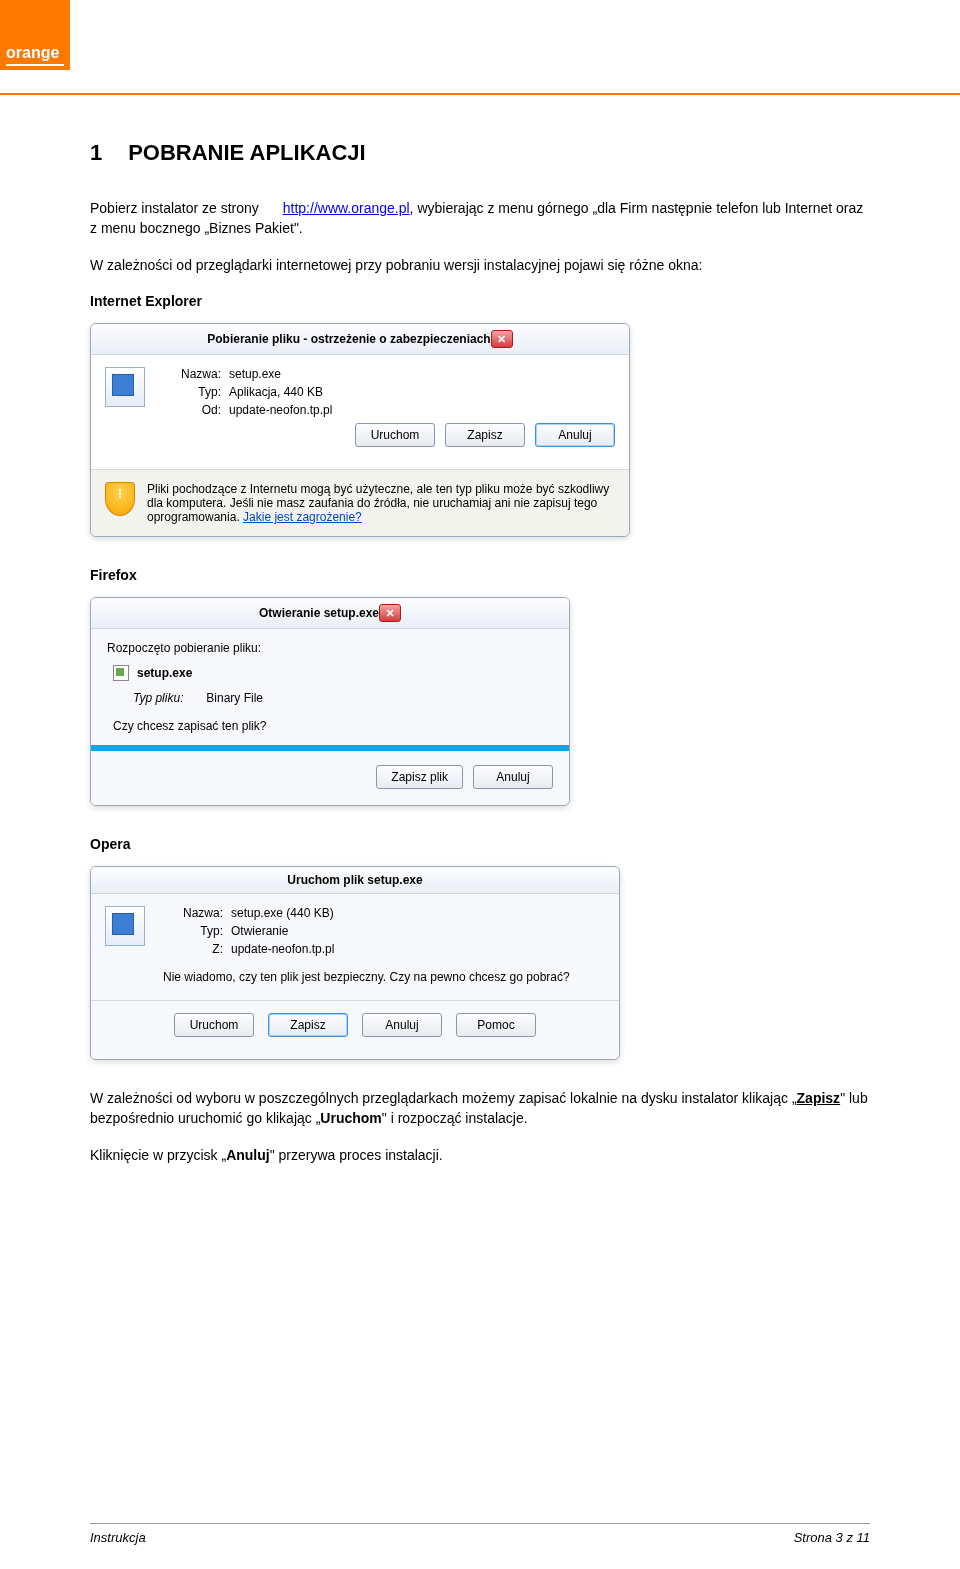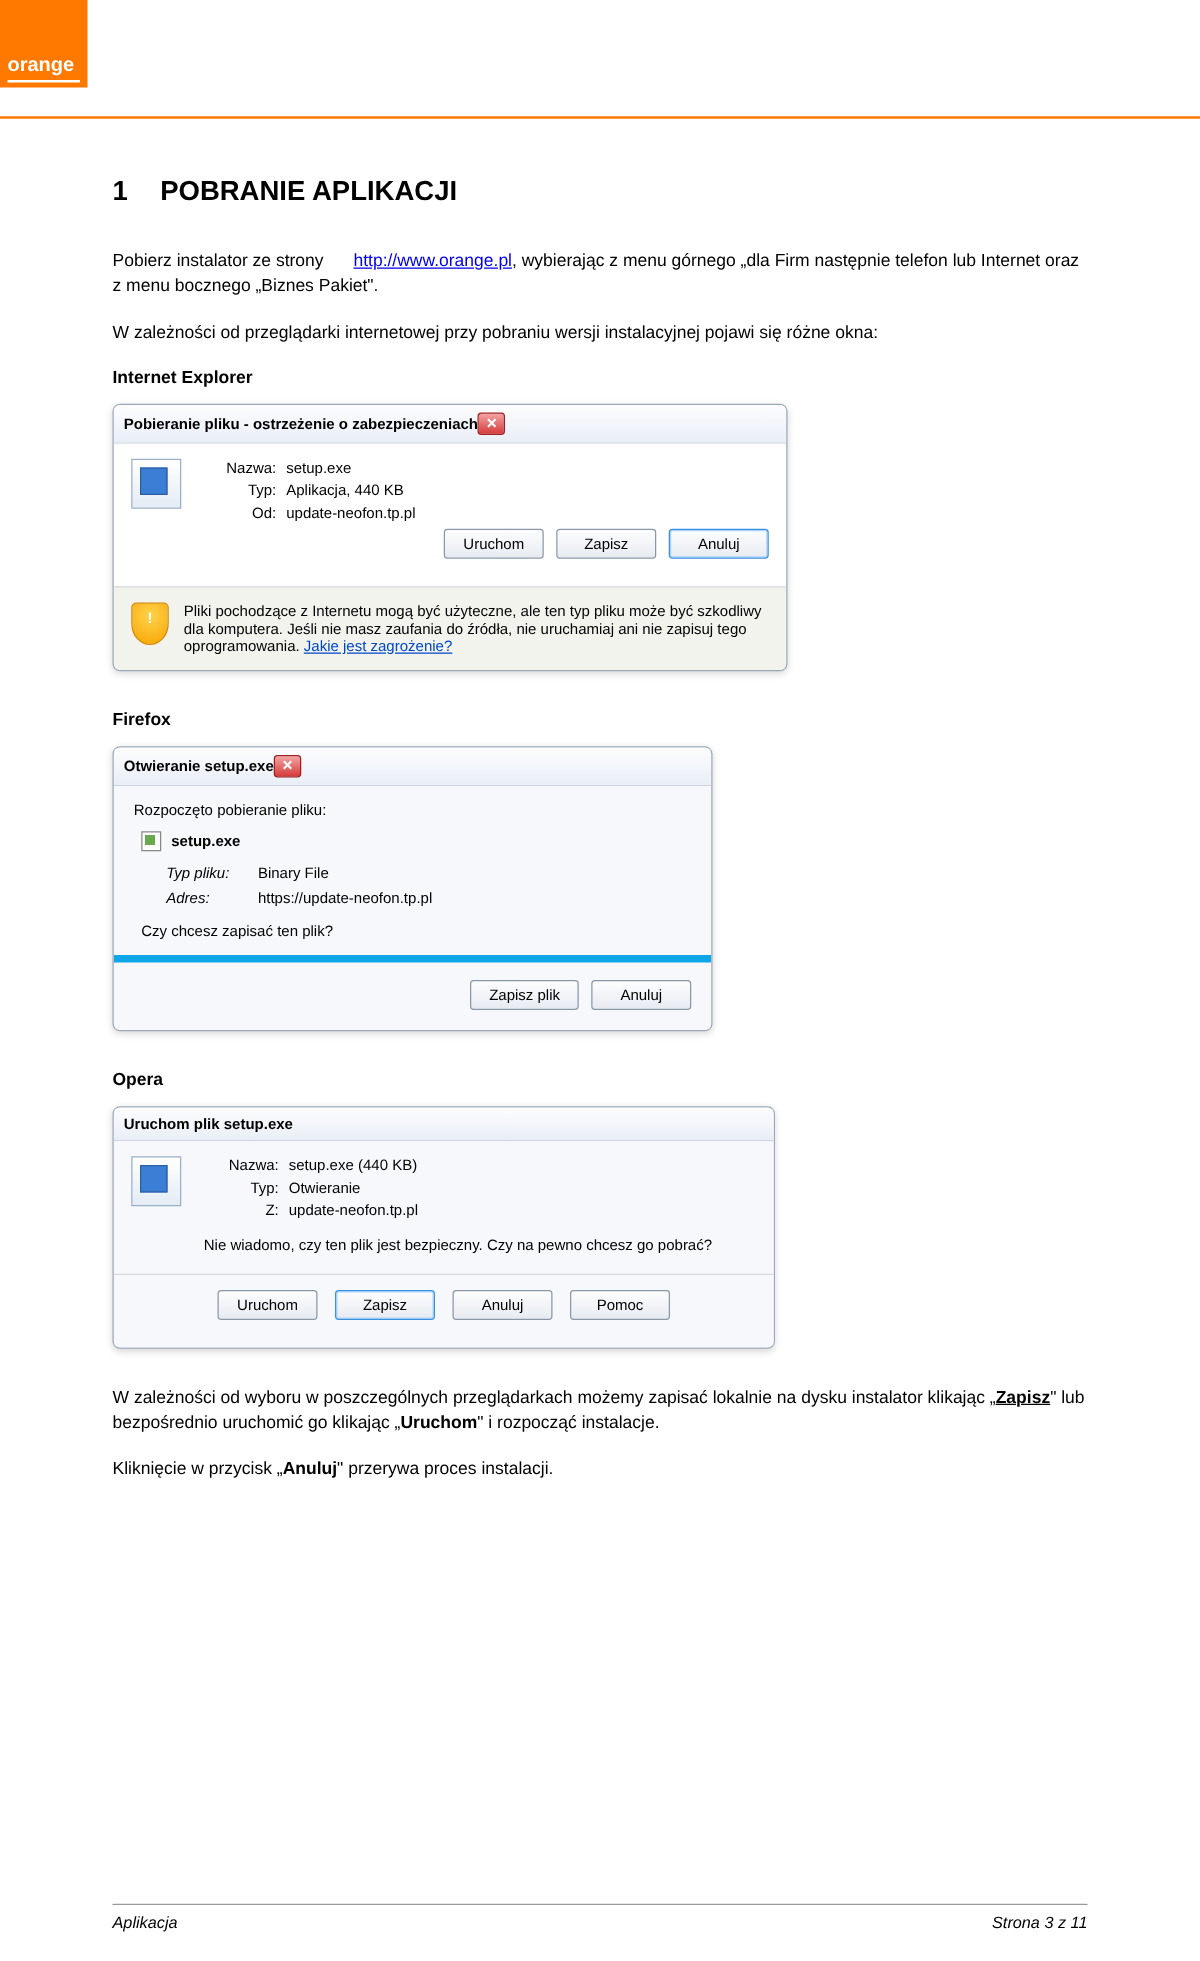--- a/index.html
+++ b/index.html
@@ -57,21 +57,21 @@
     font-size: 12px;
     margin-bottom: 28px;
     box-shadow: 0 2px 6px rgba(0,0,0,0.15);
     overflow: hidden;
   }
   .dlg-title {
     background: linear-gradient(#fdfdfe,#e9eef6);
     padding: 6px 8px;
     font-weight: bold;
     display: flex;
-    justify-content: flex-start;
+    justify-content: center;
     align-items: center;
     border-bottom: 1px solid #cfd6e2;
   }
   .close-btn {
     width: 22px; height: 18px;
     background: linear-gradient(#f4a3a3,#d63c3c);
     border:1px solid #a02020;
     border-radius:3px;
     color:#fff;
     font-size:11px;
@@ -230,21 +230,20 @@
         <span class="close-btn">✕</span>
       </div>
       <div class="dlg-body">
         <div class="lead">Rozpoczęto pobieranie pliku:</div>
         <div class="file-line">
           <span class="file-icon"></span>
           <b>setup.exe</b>
         </div>
         <div class="meta">
           <div><span class="lbl">Typ pliku:</span> <span>Binary File</span></div>
-          <div><span class="lbl">Adres:</span> <span>https://update-neofon.tp.pl</span></div>
         </div>
         <div class="ask">Czy chcesz zapisać ten plik?</div>
         <div class="btn-row">
           <div class="btn">Zapisz plik</div>
           <div class="btn">Anuluj</div>
         </div>
       </div>
     </div>
 
     <p class="subhead">Opera</p>
@@ -281,16 +280,16 @@
     <p>
       <span>W zależności od wyboru w poszczególnych przeglądarkach możemy zapisać lokalnie na dysku instalator klikając „</span><b><u>Zapisz</u></b><span>" lub bezpośrednio uruchomić go klikając „</span><b>Uruchom</b><span>" i rozpocząć instalacje.</span>
     </p>
 
     <p>
       <span>Kliknięcie w przycisk „</span><b>Anuluj</b><span>" przerywa proces instalacji.</span>
     </p>
   </div>
 
   <div class="footer">
-    <span>Aplikacja</span>
+    <span>Instrukcja</span>
     <span>Strona 3 z 11</span>
   </div>
 </div>
 
 </body></html>

